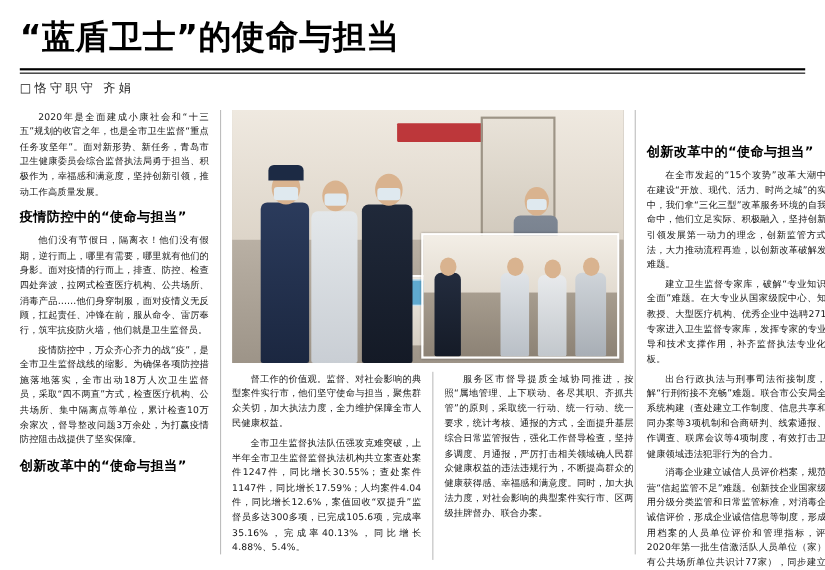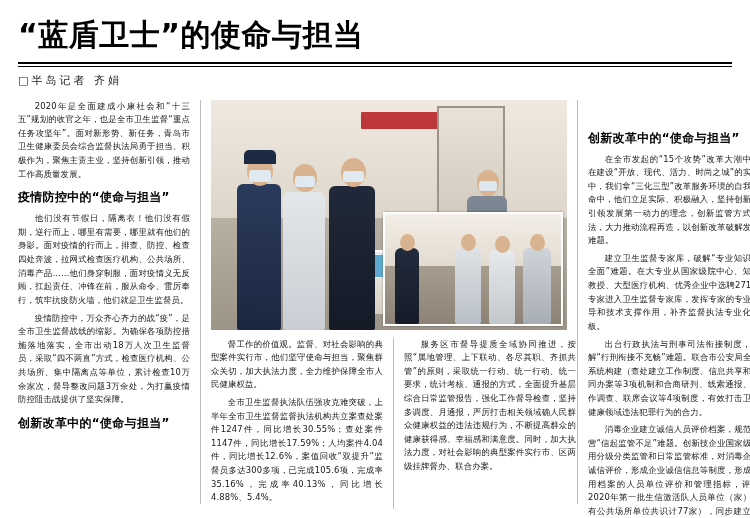--- a/index.html
+++ b/index.html
@@ -191,28 +191,28 @@
 </style>
 </head>
 <body>
 
 <div class="page">
 
   <div class="masthead">
     <div class="headline">“蓝盾卫士”的使命与担当</div>
     <div class="rule-thick"></div>
     <div class="rule-thin"></div>
-    <div class="byline">□半岛记者  齐娟</div>
+    <div class="byline">□恪守职守  齐娟</div>
   </div>
 
   <div class="columns">
 
     <div class="col">
       <div class="body-text">
-        <p>2020年是全面建成小康社会和“十三五”规划的收官之年，也是全市卫生监督“重点任务攻坚年”。面对新形势、新任务，青岛市卫生健康委员会综合监督执法局勇于担当、积极作为，聚焦主责主业，坚持创新引领，推动工作高质量发展。</p>
+        <p>2020年是全面建成小康社会和“十三五”规划的收官之年，也是全市卫生监督“重点任务攻坚年”。面对新形势、新任务，青岛市卫生健康委员会综合监督执法局勇于担当、积极作为，幸福感和满意度，坚持创新引领，推动工作高质量发展。</p>
       </div>
       <div class="sec-head">疫情防控中的“使命与担当”</div>
       <div class="body-text">
         <p>他们没有节假日，隔离衣！他们没有假期，逆行而上，哪里有需要，哪里就有他们的身影。面对疫情的行而上，排查、防控、检查四处奔波，拉网式检查医疗机构、公共场所、消毒产品……他们身穿制服，面对疫情义无反顾，扛起责任、冲锋在前，服从命令、雷厉奉行，筑牢抗疫防火墙，他们就是卫生监督员。</p>
         <p>疫情防控中，万众齐心齐力的战“疫”，是全市卫生监督战线的缩影。为确保各项防控措施落地落实，全市出动18万人次卫生监督员，采取“四不两直”方式，检查医疗机构、公共场所、集中隔离点等单位，累计检查10万余家次，督导整改问题3万余处，为打赢疫情防控阻击战提供了坚实保障。</p>
       </div>
       <div class="sec-head">创新改革中的“使命与担当”</div>
     </div>
 
     <div class="col-sep"></div>

